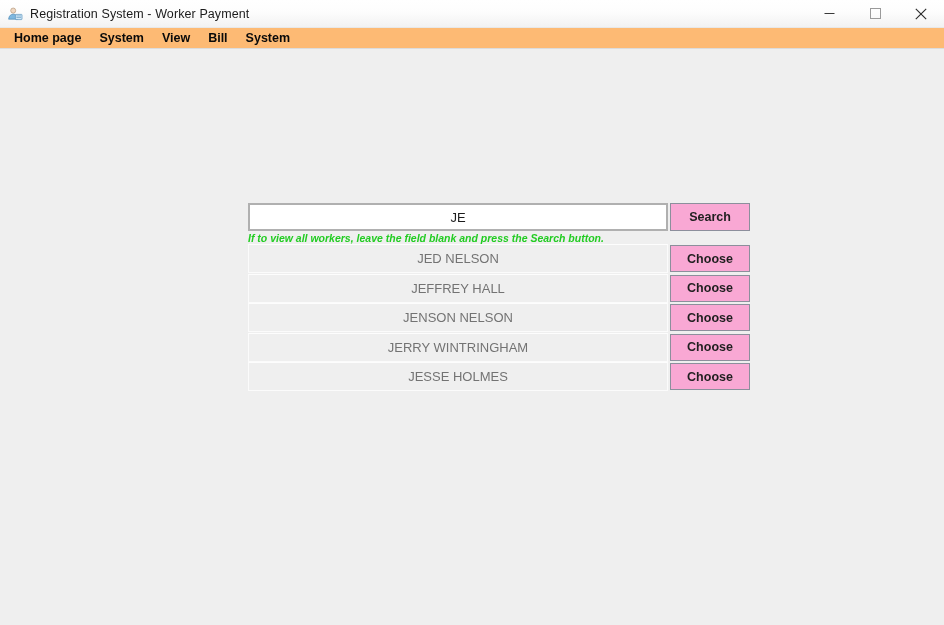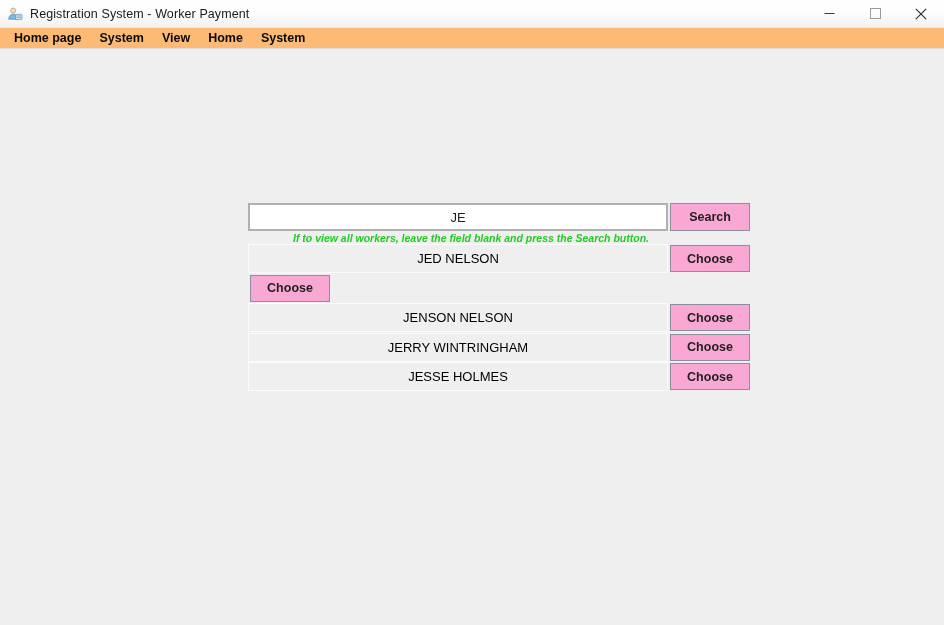--- a/index.html
+++ b/index.html
@@ -143,24 +143,24 @@
     justify-content: center;
   }
   .search-btn {
     width: 80px;
     height: 28px;
     margin-left: 2px;
   }
 
   .hint {
     position: absolute;
-    left: 260px;
+    left: 248px;
     width: 422px;
     top: 183px;
-    text-align: center;
+    text-align: left;
     font-size: 10.5px;
     font-style: italic;
     font-weight: bold;
     color: #22cc22;
     white-space: nowrap;
   }
 
   
   .results {
     position: absolute;
@@ -178,21 +178,21 @@
     width: 420px;
     height: 29px;
     box-sizing: border-box;
     background: #efefef;
     border: 1px solid #fbfbfb;
     border-top-color: #fdfdfd;
     display: flex;
     align-items: center;
     justify-content: center;
     font-size: 13px;
-    color: #000000;
+    color: #737373;
     cursor: default;
   }
   .choose-btn {
     width: 80px;
     height: 27px;
     margin-left: 2px;
     margin-top: 1px;
   }
 </style>
 </head>
@@ -235,21 +235,21 @@
           </svg>
         </span>
       </div>
     </div>
   </div>
 
   <div class="menubar">
     <div class="menu-item">Home page</div>
     <div class="menu-item">System</div>
     <div class="menu-item">View</div>
-    <div class="menu-item">Home</div>
+    <div class="menu-item">Bill</div>
     <div class="menu-item">System</div>
   </div>
 
   <div class="content">
 
     <div class="page-title">SEARCH WORKER</div>
 
     <div class="search-row">
       <input class="search-input" type="text" value="JE" style="">
       <button class="btn search-btn">Search</button>
@@ -258,20 +258,21 @@
     <div class="hint">If to view all workers, leave the field blank and press the Search button.</div>
 
     <div class="results">
 
       <div class="result-row">
         <div class="result-name">JED NELSON</div>
         <button class="btn choose-btn">Choose</button>
       </div>
 
       <div class="result-row">
+        <div class="result-name">JEFFREY HALL</div>
         <button class="btn choose-btn">Choose</button>
       </div>
 
       <div class="result-row">
         <div class="result-name">JENSON NELSON</div>
         <button class="btn choose-btn">Choose</button>
       </div>
 
       <div class="result-row">
         <div class="result-name">JERRY WINTRINGHAM</div>

